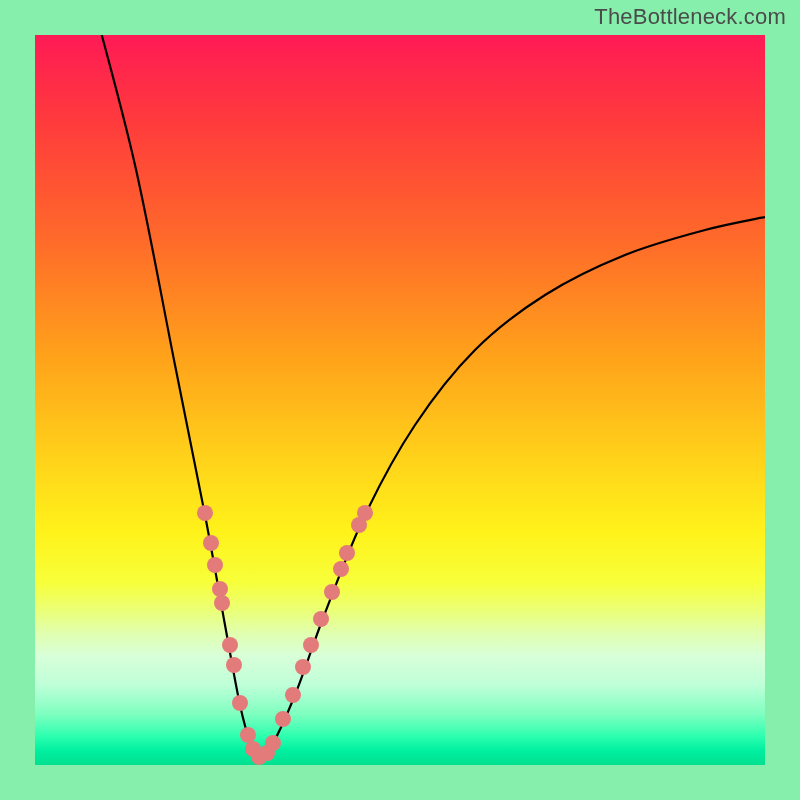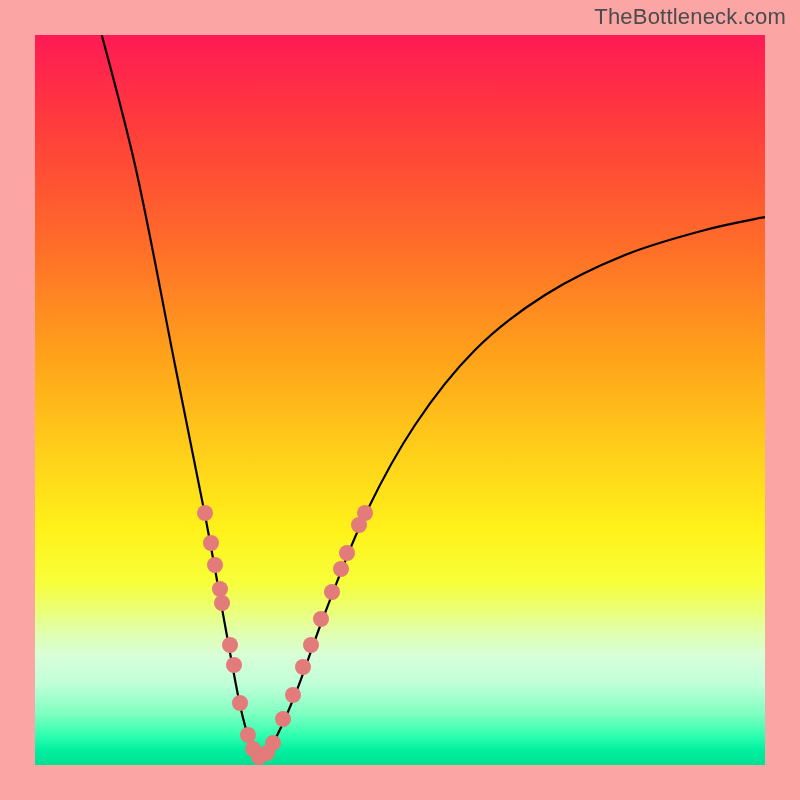--- a/index.html
+++ b/index.html
@@ -7,21 +7,21 @@
     padding: 0;
     width: 800px;
     height: 800px;
     background: #000;
     overflow: hidden;
   }
   .container {
     position: relative;
     width: 800px;
     height: 800px;
-    background: #fca5a5;
+    background: #86efac;
   }
   .watermark {
     position: absolute;
     top: 4px;
     right: 14px;
     font-family: Arial, Helvetica, sans-serif;
     font-size: 22px;
     font-weight: 500;
     color: #4b4b4b;
     letter-spacing: 0.2px;

